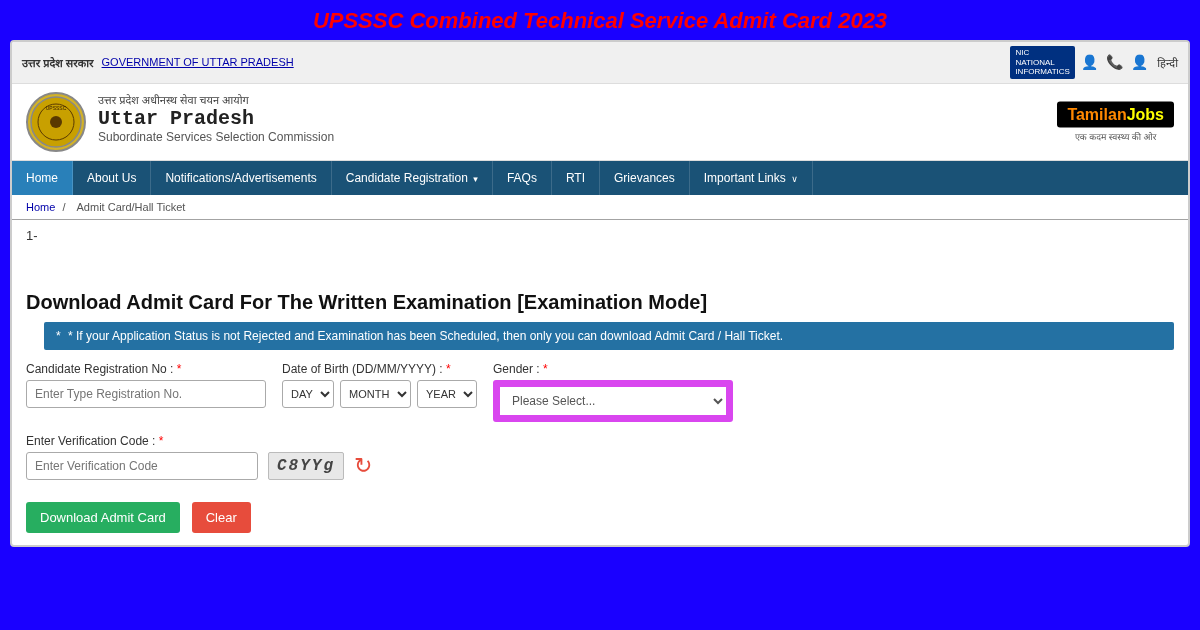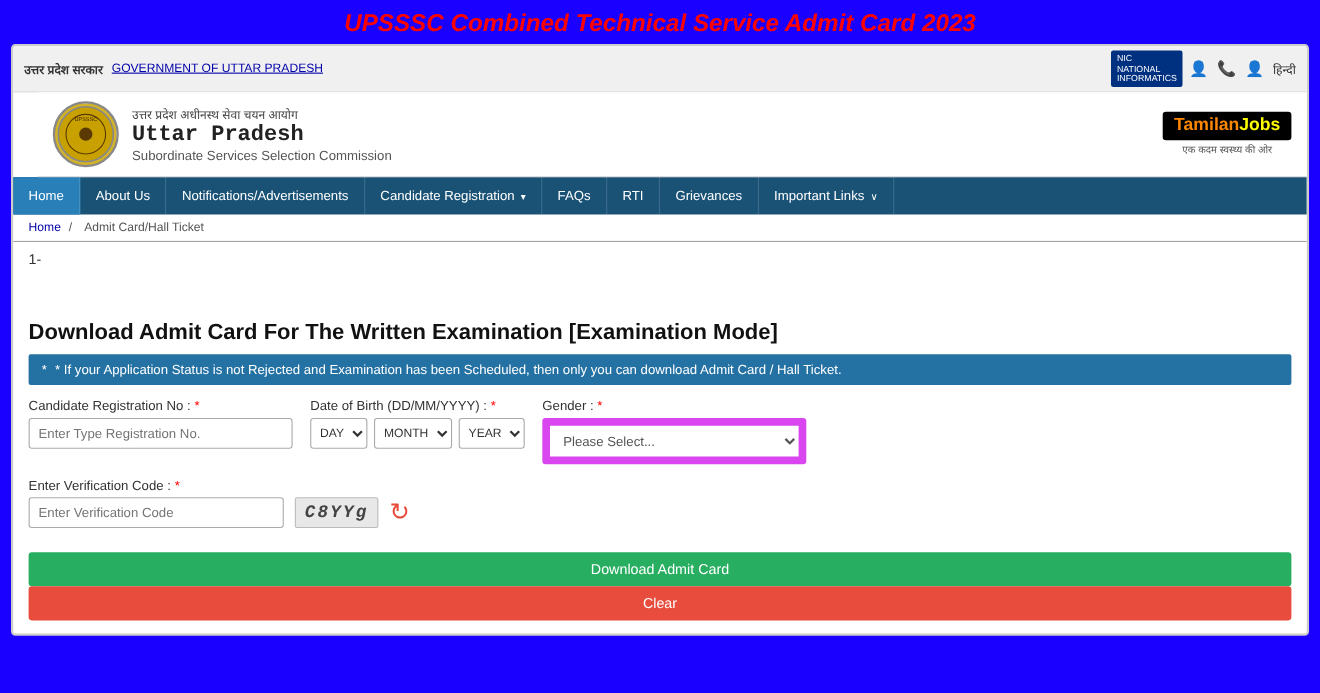--- a/index.html
+++ b/index.html
@@ -57,26 +57,25 @@
       padding: 2px 5px;
       border-radius: 2px;
       line-height: 1.2;
     }
     .nic-logo span { display: block; font-size: 8px; font-weight: normal; }
     .top-icons { display: flex; gap: 8px; align-items: center; font-size: 14px; color: #333; }
 
     
     .header {
       display: flex;
-      align-items: center;
+      align-items: flex-start;
       padding: 8px 14px;
       background: #fff;
       border-bottom: 1px solid #ddd;
       position: relative;
-      margin-left: 22px;
     }
     .logo-circle {
       width: 60px;
       height: 60px;
       border-radius: 50%;
       border: 2px solid #888;
       background: radial-gradient(circle, #e8d87a, #c8a000);
       display: flex;
       align-items: center;
       justify-content: center;
@@ -167,20 +166,21 @@
       margin-bottom: 8px;
       margin-top: 48px;
     }
     .info-bar {
       background: #2471a3;
       color: #fff;
       font-size: 12px;
       padding: 7px 12px;
       border-radius: 2px;
       margin-bottom: 12px;
+      margin-left: 18px;
     }
     .info-bar .star { margin-right: 4px; }
 
     
     .form-row {
       display: flex;
       gap: 16px;
       margin-bottom: 12px;
       align-items: flex-start;
     }
@@ -253,22 +253,21 @@
     }
     .refresh-icon {
       color: #e74c3c;
       font-size: 22px;
       cursor: pointer;
     }
 
     
     .button-row {
       display: flex;
-      gap: 0;
-      flex-direction: column;
+      gap: 12px;
     }
     .btn-download {
       background: #27ae60;
       color: #fff;
       border: none;
       padding: 8px 14px;
       font-size: 13px;
       border-radius: 3px;
       cursor: pointer;
     }

